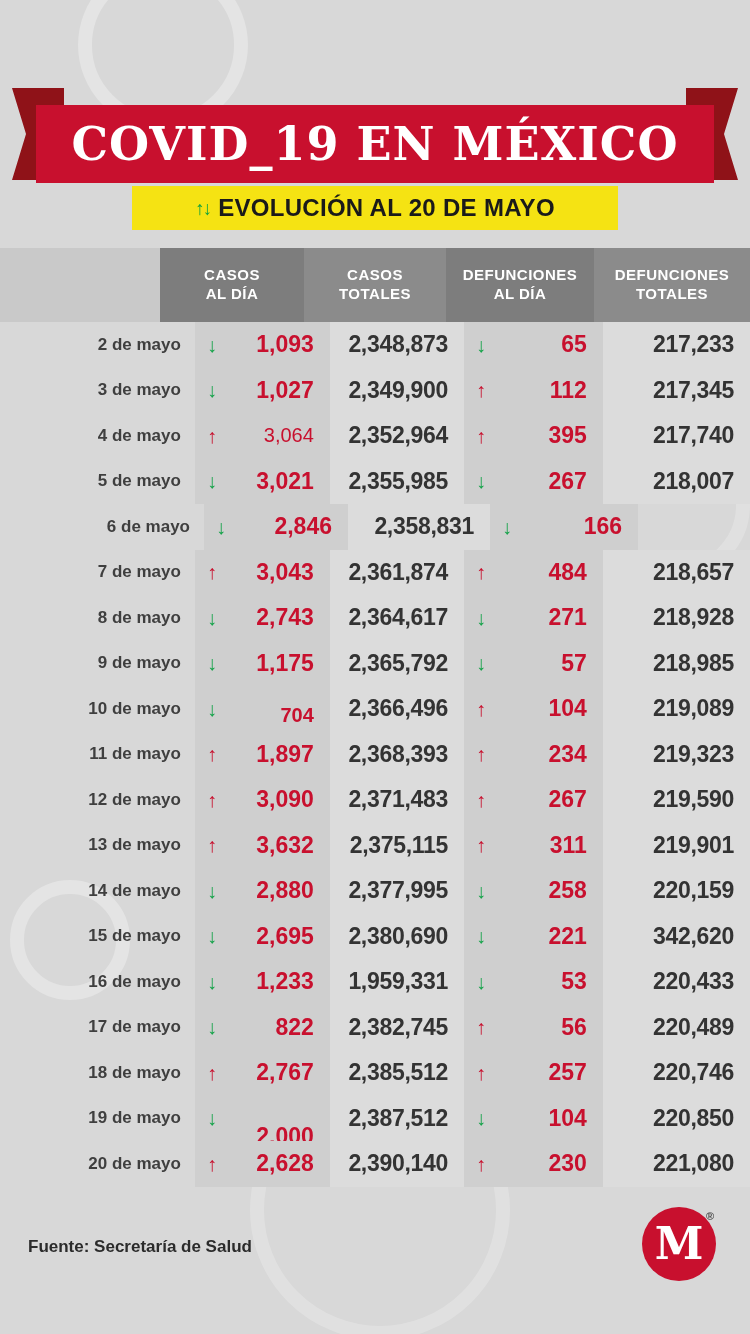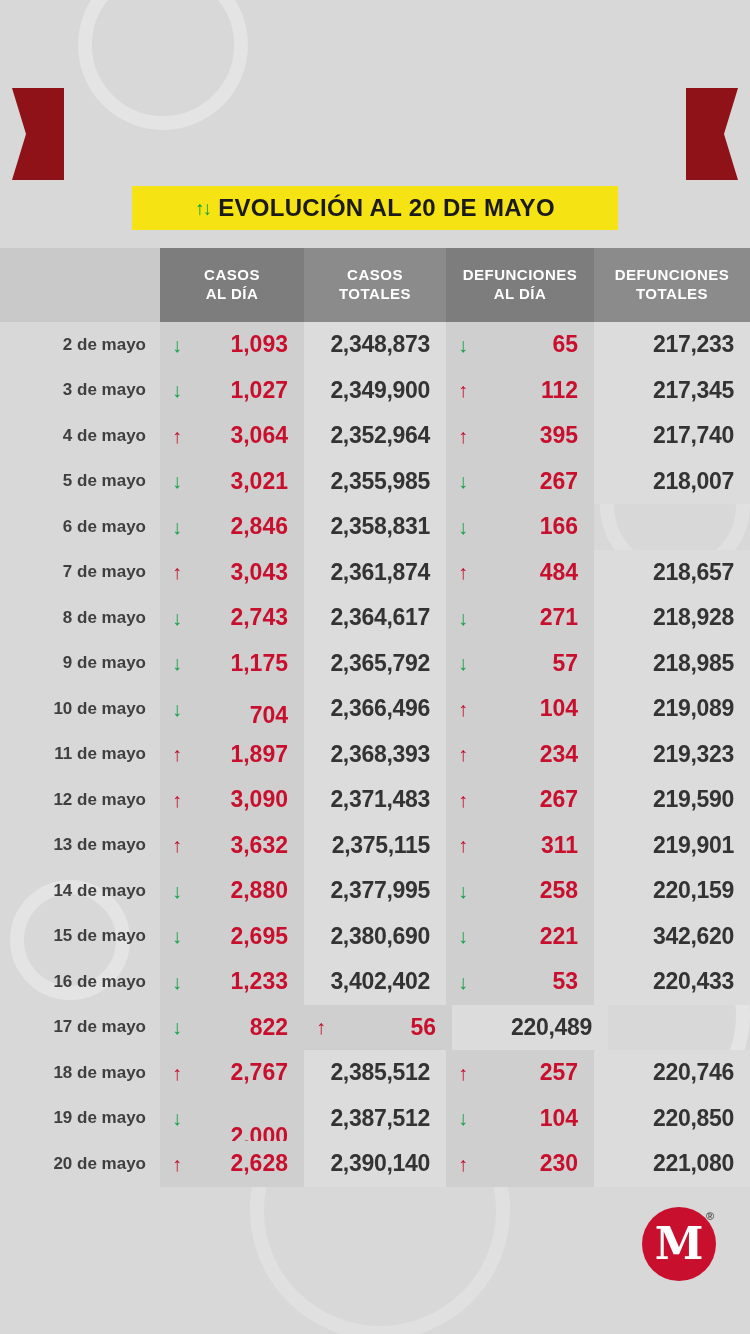--- a/index.html
+++ b/index.html
@@ -112,21 +112,21 @@
     align-items: center; justify-content: center;
     color: #ffffff;
     font-size: 15px;
     font-weight: bold;
     letter-spacing: 0.5px;
     line-height: 1.25;
     text-align: center;
   }
   .head .c-date { color: transparent; }
 
-  .body-row { height: 45.5px; }
+  .body-row { height: 45.5px; padding-left: 44px; }
   .body-row > div { display: flex; align-items: center; }
   .cell-num {
     justify-content: flex-end;
     padding-right: 16px;
     font-size: 23px;
     font-weight: bold;
     letter-spacing: -0.3px;
   }
   .val-red { color: #c8102e; }
   .val-dark { color: #333333; }
@@ -178,20 +178,23 @@
 
   <div class="watermark wm1"></div>
   <div class="watermark wm2"></div>
   <div class="watermark wm3"></div>
   <div class="watermark wm4"></div>
   <div class="watermark wm5"></div>
 
   <div class="banner-wrap">
     <div class="ribbon-left"></div>
     <div class="ribbon-right"></div>
+    <div class="title-bar">
+      <h1>COVID_19 EN MÉXICO</h1>
+    </div>
     <div class="subtitle-bar">
       <span class="arrows">
         <span class="arrow-up">↑</span>
           <span class="arrow-down">↓</span>
       </span>
       <h2>EVOLUCIÓN AL 20 DE MAYO</h2>
     </div>
   </div>
 
   <div class="table">
@@ -247,21 +250,21 @@
               <div class="numfill val-red" style="font-size: 23px; font-weight: bold;">112</div>
             </div>
           </div>
           <div class="c-def-tot cell-num val-dark">217,345</div>
         </div>
         <div class="row body-row">
           <div class="c-date">4 de mayo</div>
           <div class="c-casos-dia">
             <div class="cellflex">
               <div class="trend up">↑</div>
-              <div class="numfill val-red" style="font-size: 23px; font-weight: bold; text-align: right;">3,064</div>
+              <div class="numfill val-red" style="font-size: 20px; font-weight: normal; text-align: right;">3,064</div>
             </div>
           </div>
           <div class="c-casos-tot cell-num val-dark">2,352,964</div>
           <div class="c-def-dia">
             <div class="cellflex">
               <div class="trend up">↑</div>
               <div class="numfill val-red" style="font-size: 23px; font-weight: bold;">395</div>
             </div>
           </div>
           <div class="c-def-tot cell-num val-dark">217,740</div>
@@ -348,21 +351,21 @@
               <div class="numfill val-red" style="font-size: 23px; font-weight: bold;">57</div>
             </div>
           </div>
           <div class="c-def-tot cell-num val-dark">218,985</div>
         </div>
         <div class="row body-row">
           <div class="c-date">10 de mayo</div>
           <div class="c-casos-dia">
             <div class="cellflex">
               <div class="trend down">↓</div>
-              <div class="numfill val-red" style="font-size: 23px; font-weight: bold; margin-top: 13px;">704</div>
+              <div class="numfill val-red" style="font-size: 20px; font-weight: bold; margin-top: 13px;">704</div>
             </div>
           </div>
           <div class="c-casos-tot cell-num val-dark">2,366,496</div>
           <div class="c-def-dia">
             <div class="cellflex">
               <div class="trend up">↑</div>
               <div class="numfill val-red" style="font-size: 23px; font-weight: bold;">104</div>
             </div>
           </div>
           <div class="c-def-tot cell-num val-dark">219,089</div>
@@ -453,37 +456,38 @@
           <div class="c-def-tot cell-num val-dark">342,620</div>
         </div>
         <div class="row body-row">
           <div class="c-date">16 de mayo</div>
           <div class="c-casos-dia">
             <div class="cellflex">
               <div class="trend down">↓</div>
               <div class="numfill val-red" style="font-size: 23px; font-weight: bold;">1,233</div>
             </div>
           </div>
-          <div class="c-casos-tot cell-num val-dark">3,402,402</div>
+          <div class="c-casos-tot cell-num val-dark">1,959,331</div>
           <div class="c-def-dia">
             <div class="cellflex">
               <div class="trend down">↓</div>
               <div class="numfill val-red" style="font-size: 23px; font-weight: bold;">53</div>
             </div>
           </div>
           <div class="c-def-tot cell-num val-dark">220,433</div>
         </div>
         <div class="row body-row">
           <div class="c-date">17 de mayo</div>
           <div class="c-casos-dia">
             <div class="cellflex">
               <div class="trend down">↓</div>
               <div class="numfill val-red" style="font-size: 23px; font-weight: bold;">822</div>
             </div>
           </div>
+          <div class="c-casos-tot cell-num val-dark">2,382,745</div>
           <div class="c-def-dia">
             <div class="cellflex">
               <div class="trend up">↑</div>
               <div class="numfill val-red" style="font-size: 23px; font-weight: bold;">56</div>
             </div>
           </div>
           <div class="c-def-tot cell-num val-dark">220,489</div>
         </div>
         <div class="row body-row">
           <div class="c-date">18 de mayo</div>
@@ -533,18 +537,19 @@
               <div class="trend up">↑</div>
               <div class="numfill val-red" style="font-size: 23px; font-weight: bold;">230</div>
             </div>
           </div>
           <div class="c-def-tot cell-num val-dark">221,080</div>
         </div>
       </div>
   </div>
 
   <div class="footer">
+    <div class="source">Fuente: Secretaría de Salud</div>
     <div class="logo">
       <span>M</span>
       <span class="reg">®</span>
     </div>
   </div>
 </div>
 
 </body></html>

